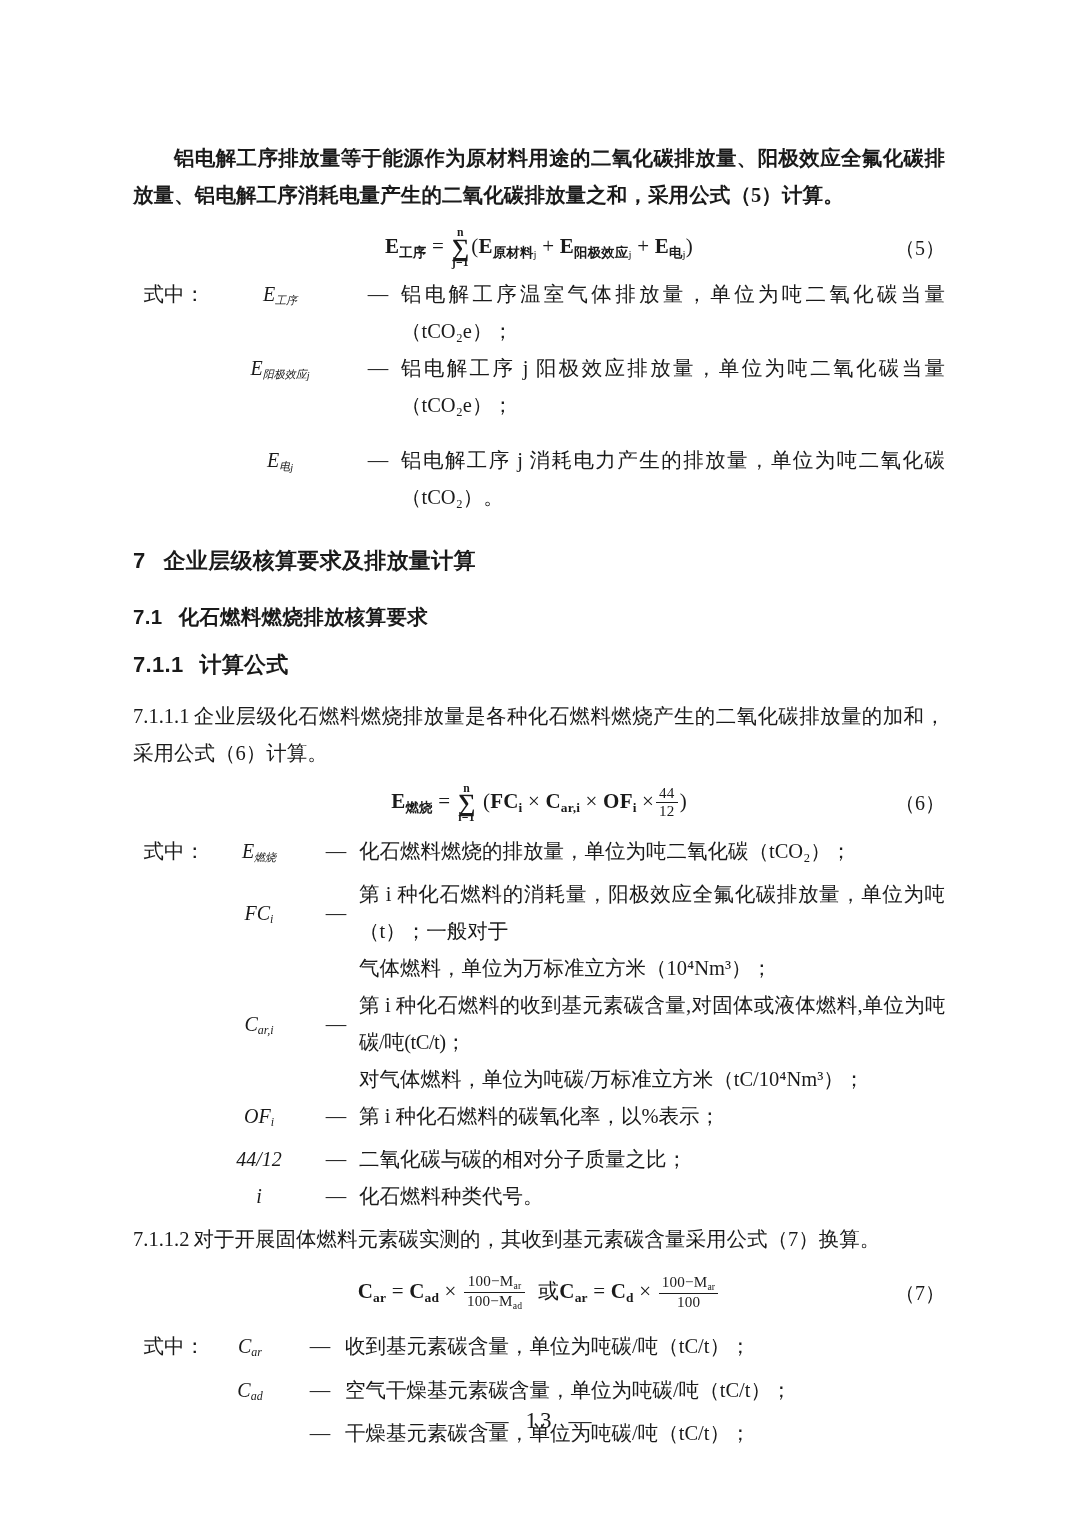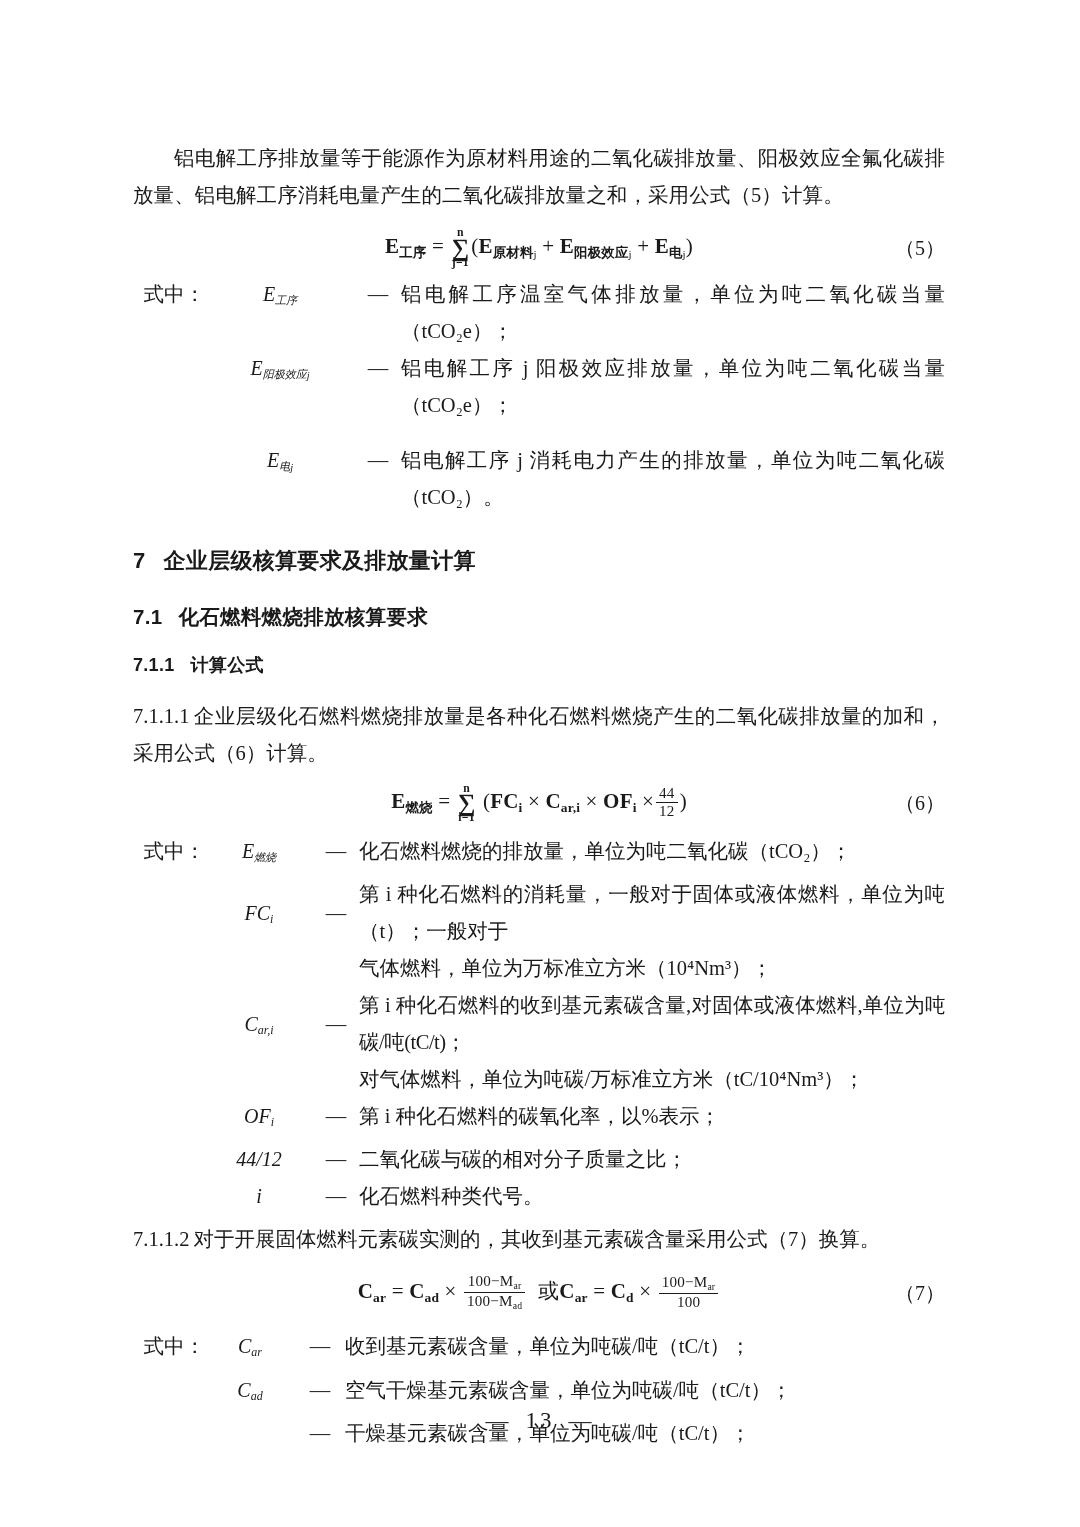--- a/index.html
+++ b/index.html
@@ -31,20 +31,21 @@
   }
 
   
   .para {
     font-size: 20.5px;
     line-height: 37px;
     text-align: justify;
     text-justify: inter-ideograph;
     margin: 0 0 0 0;
     letter-spacing: 0.1px;
+    font-weight: bold;
   }
   .para.indent { text-indent: 41px; }
 
   .num-para {
     font-size: 20.5px;
     line-height: 37px;
     text-align: justify;
     text-justify: inter-ideograph;
     margin: 0;
   }
@@ -67,21 +68,21 @@
     font-family: "Liberation Sans", sans-serif;
     font-size: 20.5px;
     font-weight: bold;
     line-height: 30px;
     margin: 0;
     letter-spacing: 0.3px;
   }
   .h2 .hnum { margin-right: 16px; }
   .h3 {
     font-family: "Liberation Sans", sans-serif;
-    font-size: 18px;
+    font-size: 22px;
     font-weight: bold;
     line-height: 30px;
     margin: 0;
     letter-spacing: 0.3px;
   }
   .h3 .hnum { margin-right: 16px; }
 
   
   .formula-row {
     display: flex;
@@ -279,21 +280,21 @@
         <td class="lead">式中：</td>
         <td class="sym" style="width:108px"><span class="sym-it">E</span><span class="symsub-cn">燃烧</span></td>
         <td class="dash" style="width:32px">—</td>
         <td class="desc">化石燃料燃烧的排放量，单位为吨二氧化碳（tCO₂）；</td>
       </tr>
       <tr class="two-line">
         <td class="lead"></td>
         <td class="sym"><span class="sym-it">FC</span><span class="symsub">i</span></td>
         <td class="dash">—</td>
         <td class="desc" style="line-height:37px">
-          <div>第 i 种化石燃料的消耗量，一般对于固体或液体燃料，单位为吨（t）；一般对于</div>
+          <div>第 i 种化石燃料的消耗量，阳极效应全氟化碳排放量，单位为吨（t）；一般对于</div>
           <div>气体燃料，单位为万标准立方米（10⁴Nm³）；</div>
         </td>
       </tr>
       <tr class="two-line">
         <td class="lead"></td>
         <td class="sym"><span class="sym-it">C</span><span class="symsub">ar,i</span></td>
         <td class="dash">—</td>
         <td class="desc" style="line-height:37px">
           <div style="letter-spacing:-0.5px">第 i 种化石燃料的收到基元素碳含量,对固体或液体燃料,单位为吨碳/吨(tC/t)；</div>
           <div>对气体燃料，单位为吨碳/万标准立方米（tC/10⁴Nm³）；</div>

